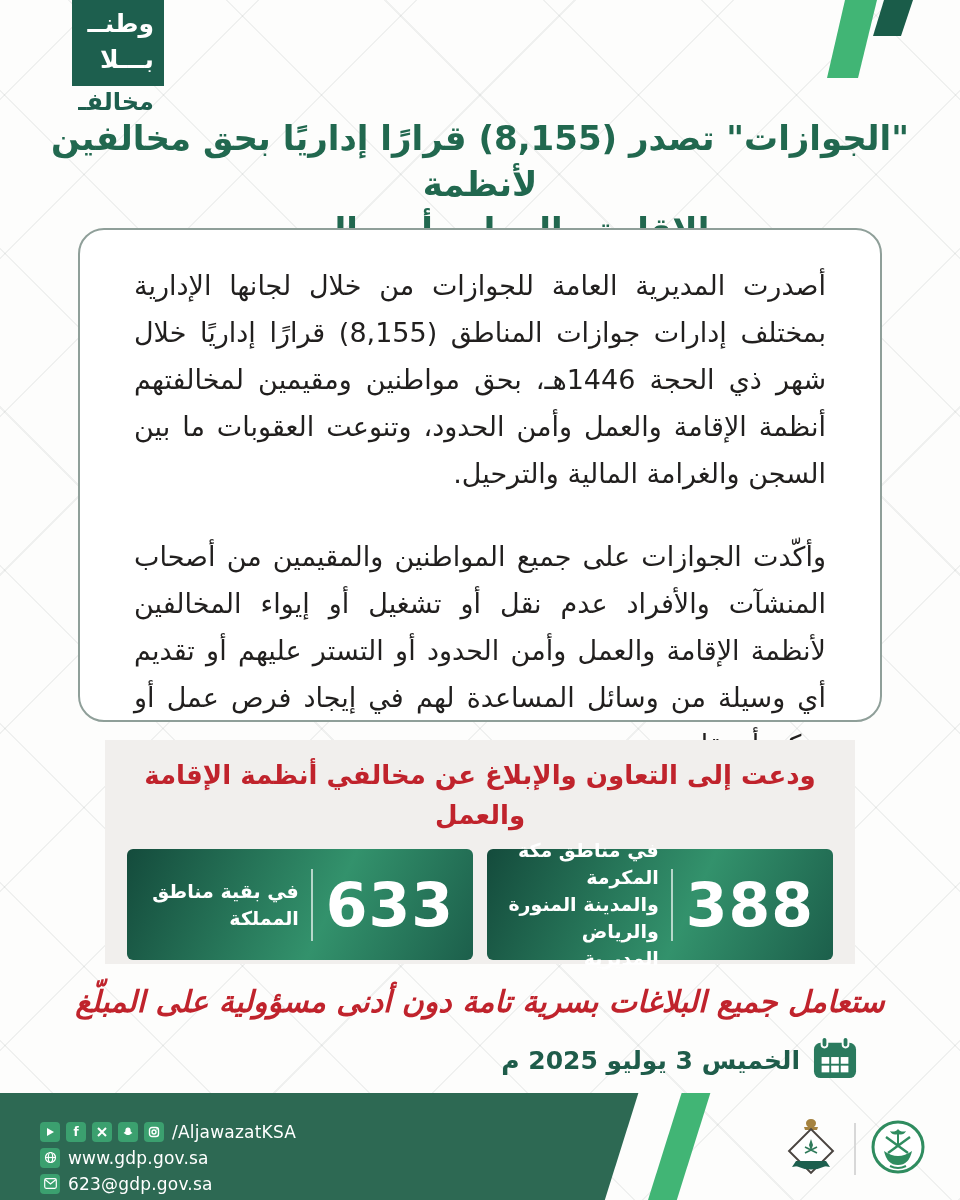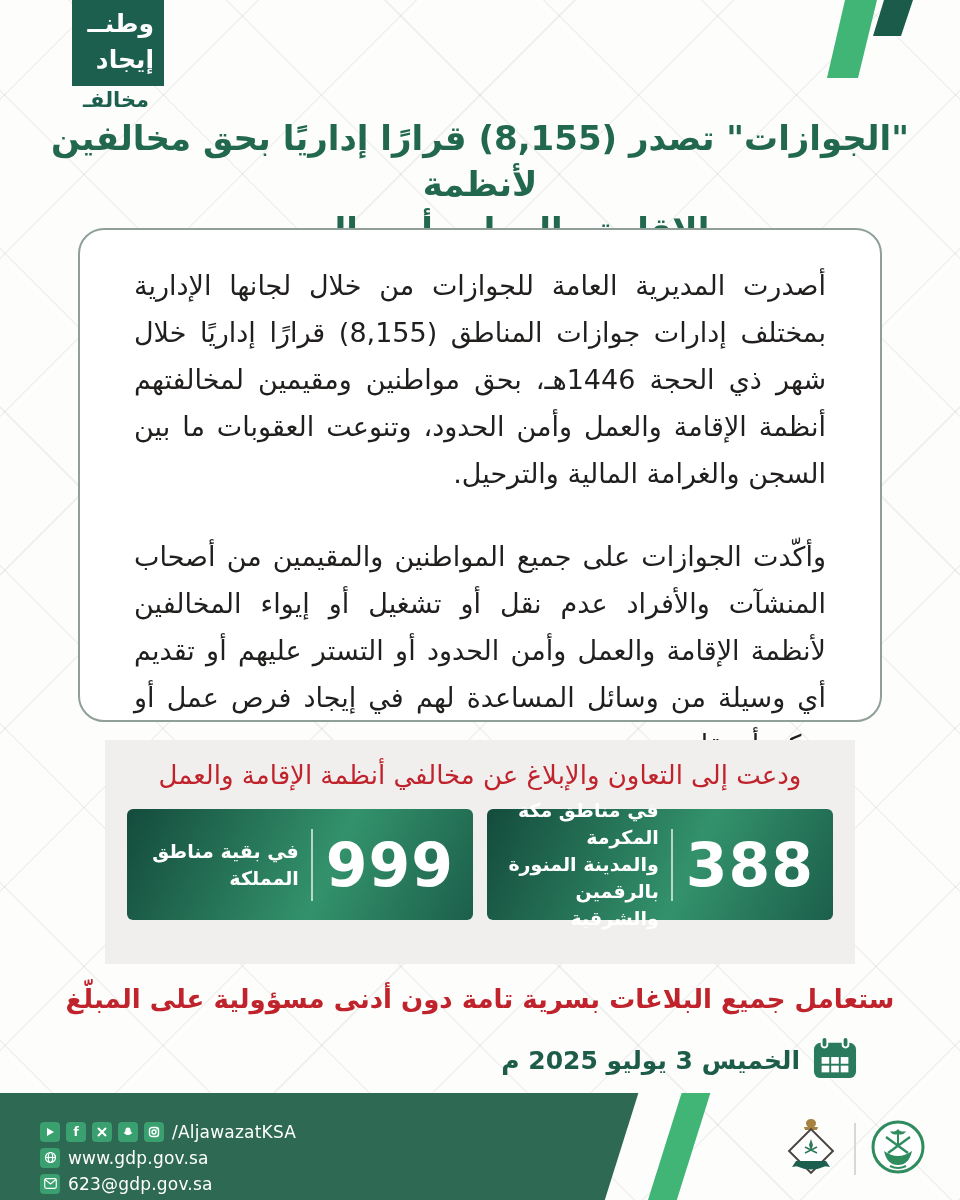--- a/index.html
+++ b/index.html
@@ -17,21 +17,21 @@
   
   .slogan-box {
     position:absolute; left:72px; top:0; width:92px; height:86px;
     background:#1d5f4e; color:#fff; direction:rtl;
     display:flex; flex-direction:column; justify-content:center;
     padding:6px 10px 8px 10px; gap:6px;
   }
   .slogan-box span { font-size:25px; font-weight:bold; line-height:1.2; text-align:right; }
   .slogan-under {
     position:absolute; left:64px; top:88px; width:104px;
-    color:#1d5f4e; font-size:21px; font-weight:bold; text-align:center; direction:rtl;
+    color:#1d5f4e; font-size:24px; font-weight:bold; text-align:center; direction:rtl;
   }
 
   
   .ribbon-light {
     position:absolute; top:0; left:827px; width:50px; height:78px; background:#41b575;
     clip-path:polygon(18px 0, 50px 0, 31px 78px, 0 78px);
   }
   .ribbon-dark {
     position:absolute; top:0; left:873px; width:40px; height:36px; background:#1a5c49;
     clip-path:polygon(11px 0, 40px 0, 28px 36px, 0 36px);
@@ -54,21 +54,21 @@
   }
   .body-card p + p { margin-top:36px; }
 
   
   .panel {
     position:absolute; left:105px; top:740px; width:750px; height:224px;
     background:#f1efed;
   }
   .panel-heading {
     margin-top:15px; text-align:center; direction:rtl;
-    color:#c0232c; font-size:26px; font-weight:normal; line-height:40px;
+    color:#c0232c; font-size:26px; font-weight:bold; line-height:40px;
   }
   .panel-heading span { display:block; }
   .hotline-row {
     direction:rtl; display:flex; gap:14px; padding:0 22px; margin-top:14px;
   }
   .hotline {
     flex:1; height:111px; border-radius:6px;
     background:linear-gradient(115deg, #144b3c 0%, #33926c 58%, #1c5f4b 100%);
     display:flex; align-items:center; direction:rtl; color:#fff;
     padding:0 18px;
@@ -78,21 +78,21 @@
     width:42%; text-align:center; direction:ltr;
   }
   .hotline-divider { width:2px; height:72px; background:rgba(255,255,255,0.65); margin:0 12px; }
   .hotline-label {
     flex:1; font-size:19px; font-weight:bold; line-height:27px; text-align:right;
   }
 
   .note {
     position:absolute; left:40px; top:984px; width:880px;
     text-align:center; direction:rtl;
-    color:#c0232c; font-size:26px; font-weight:bold;
+    color:#c0232c; font-size:30px; font-weight:bold;font-style:italic;
   }
 
   
   .date-row {
     position:absolute; right:102px; top:1036px;
     display:flex; direction:rtl; align-items:center; gap:12px;
   }
   .date-text { color:#1e5c4a; font-size:25px; font-weight:bold; direction:rtl; }
 
   
@@ -123,21 +123,21 @@
   }
   .logo-divider { width:2px; height:52px; background:#d8d8d8; }
 </style>
 </head>
 <body>
 
 <div class="page">
 
   <div class="slogan-box">
     <span>وطنــ</span>
-    <span>إيجاد</span>
+    <span>بـــلا</span>
   </div>
   <div class="slogan-under">مخالفـ</div>
 
   <div class="ribbon-light"></div>
   <div class="ribbon-dark"></div>
 
   <h1 class="title">
     <span>"الجوازات" تصدر (8,155) قرارًا إداريًا بحق مخالفين لأنظمة</span>
     <span>الإقامة والعمل وأمن الحدود</span>
   </h1>
@@ -148,24 +148,24 @@
   </div>
 
   <div class="panel">
     <div class="panel-heading">
       <span>ودعت إلى التعاون والإبلاغ عن مخالفي أنظمة الإقامة والعمل</span>
     </div>
     <div class="hotline-row">
       <div class="hotline">
         <div class="hotline-number">388</div>
         <div class="hotline-divider"></div>
-        <div class="hotline-label">في مناطق مكة المكرمة والمدينة المنورة بالرقمين والشرقية</div>
+        <div class="hotline-label">في مناطق مكة المكرمة والمدينة المنورة والرياض المديرية</div>
       </div>
       <div class="hotline">
-        <div class="hotline-number">999</div>
+        <div class="hotline-number">633</div>
         <div class="hotline-divider"></div>
         <div class="hotline-label">في بقية مناطق المملكة</div>
       </div>
     </div>
   </div>
 
   <div class="note">ستعامل جميع البلاغات بسرية تامة دون أدنى مسؤولية على المبلّغ</div>
 
   <div class="date-row">
     <span>

